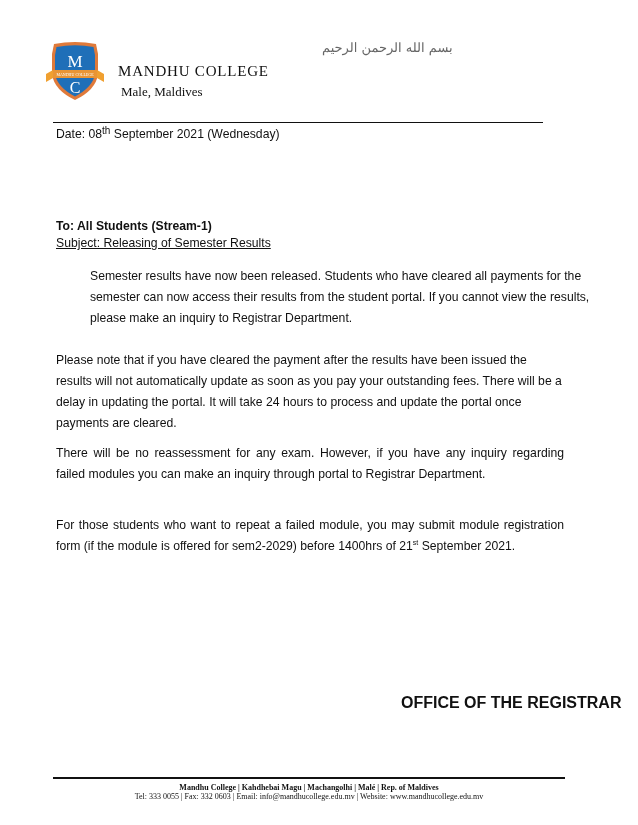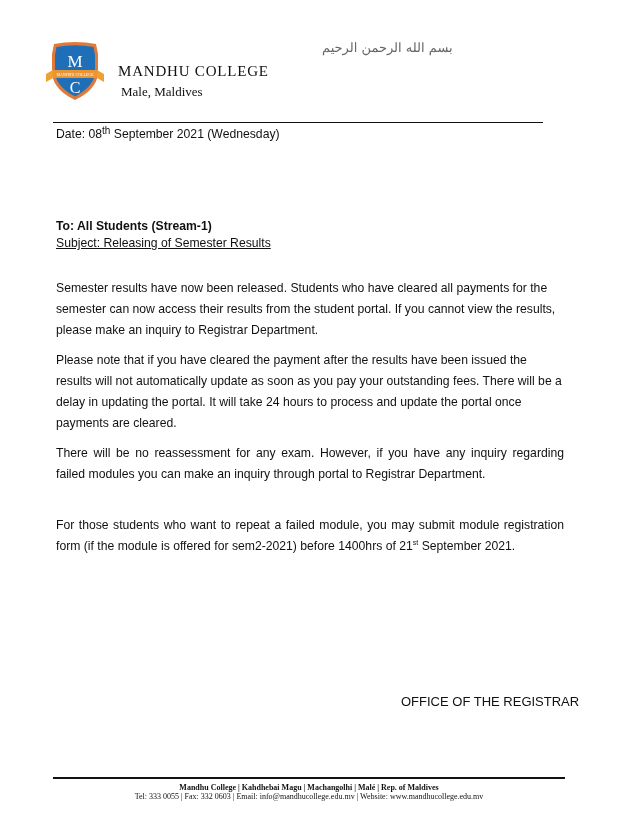--- a/index.html
+++ b/index.html
@@ -13,27 +13,27 @@
 
     .header-rule { position: absolute; left: 53px; top: 122px; width: 490px; height: 1px; background: #111; }
 
     .body-text { font-family: "Liberation Sans", sans-serif; font-size: 12.2px; color: #111; }
     .date { position: absolute; left: 56px; top: 127px; }
     .date sup { font-size: 10px; vertical-align: 4px; line-height: 0; }
     .to { position: absolute; left: 56px; top: 219px; font-weight: bold; }
     .subject { position: absolute; left: 56px; top: 236px; text-decoration: underline; }
 
     .para { position: absolute; left: 56px; width: 508px; line-height: 21px; }
-    .p1 { top: 278px; }
+    .p1 { top: 266px; margin-left: 34px; }
     .p2 { top: 350px; }
     .p3 { top: 443px; text-align: justify; }
     .p4 { top: 515px; text-align: justify; }
     .p4 sup { font-size: 7px; vertical-align: 5px; line-height: 0; }
 
-    .signoff { position: absolute; left: 401px; top: 694px; font-weight: normal; font-size: 13px; }
+    .signoff { position: absolute; left: 401px; top: 694px; font-weight: bold; font-size: 16px; }
 
     .footer-rule { position: absolute; left: 53px; top: 777px; width: 512px; height: 2px; background: #111; }
     .footer { position: absolute; left: 53px; width: 512px; text-align: center; font-family: "Liberation Serif", serif; font-size: 8px; color: #111; }
     .f1 { top: 783px; font-weight: bold; }
     .f2 { top: 792px; }
   </style>
 </head>
 <body>
 
 <div class="page">
@@ -55,20 +55,20 @@
   <div class="header-rule"></div>
 
   <div class="date body-text"><span>Date: 08</span><sup>th</sup><span> September 2021 (Wednesday)</span></div>
 
   <div class="to body-text">To: All Students (Stream-1)</div>
   <div class="subject body-text">Subject: Releasing of Semester Results</div>
 
   <div class="para p1 body-text">Semester results have now been released. Students who have cleared all payments for the semester can now access their results from the student portal. If you cannot view the results, please make an inquiry to Registrar Department.</div>
   <div class="para p2 body-text">Please note that if you have cleared the payment after the results have been issued the results will not automatically update as soon as you pay your outstanding fees. There will be a delay in updating the portal. It will take 24 hours to process and update the portal once payments are cleared.</div>
   <div class="para p3 body-text">There will be no reassessment for any exam. However, if you have any inquiry regarding failed modules you can make an inquiry through portal to Registrar Department.</div>
-  <div class="para p4 body-text"><span>For those students who want to repeat a failed module, you may submit module registration form (if the module is offered for sem2-2021) before 1400hrs of 21</span><sup>st</sup><span> September 2021.</span></div>
+  <div class="para p4 body-text"><span>For those students who want to repeat a failed module, you may submit module registration form (if the module is offered for sem2-2029) before 1400hrs of 21</span><sup>st</sup><span> September 2021.</span></div>
 
   <div class="signoff body-text">OFFICE OF THE REGISTRAR</div>
 
   <div class="footer-rule"></div>
   <div class="footer f1">Mandhu College | Kahdhebai Magu | Machangolhi | Malé | Rep. of Maldives</div>
   <div class="footer f2">Tel: 333 0055 | Fax: 332 0603 | Email: info@mandhucollege.edu.mv | Website: www.mandhucollege.edu.mv</div>
 </div>
 
 </body></html>

